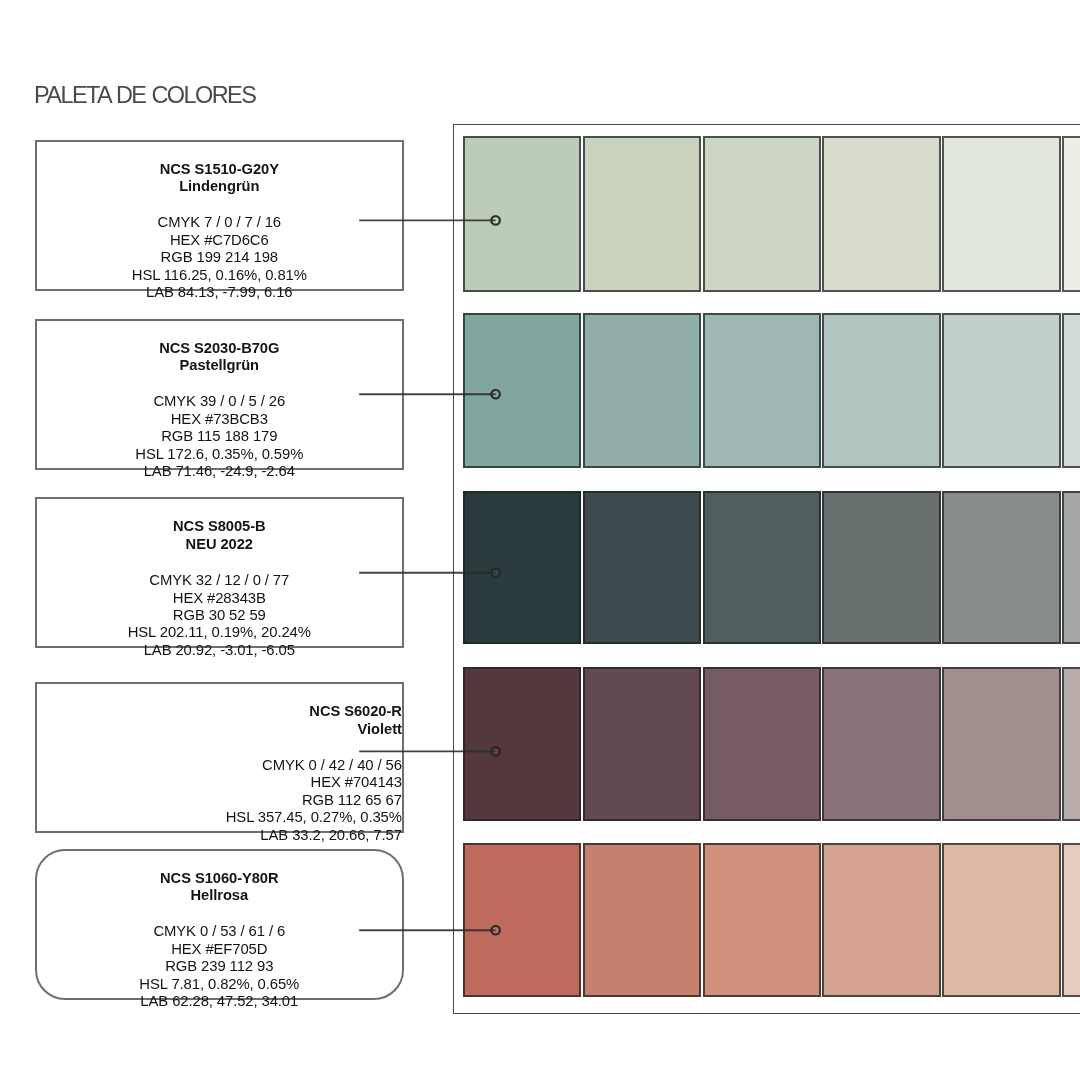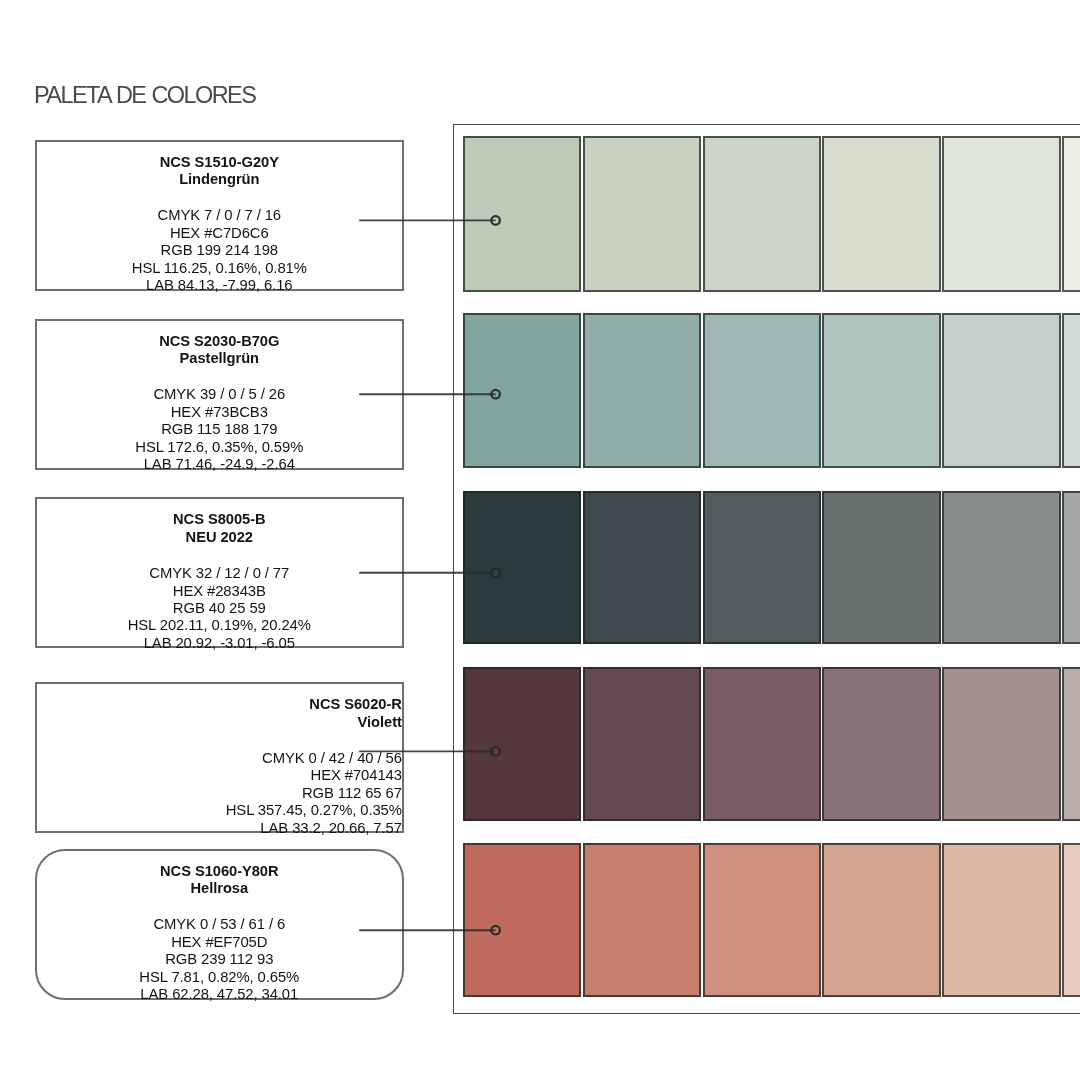--- a/index.html
+++ b/index.html
@@ -32,21 +32,21 @@
     border: 2.55px solid #6f6f6f;
     background: #ffffff;
     box-sizing: border-box;
     text-align: center;
     color: #141414;
   }
   .ib-head {
     font-size: 14.7px;
     font-weight: bold;
     line-height: 17.6px;
-    padding-top: 12px;
+    padding-top: 19px;
     letter-spacing: -0.05px;
   }
   .ib-vals {
     font-size: 14.85px;
     line-height: 17.45px;
     padding-top: 18.6px;
     letter-spacing: -0.1px;
   }
 
   #leaders {
@@ -138,21 +138,21 @@
     </div>
   </div>
       <div class="info-box" style="top: 497.3px;">
     <div class="ib-head">
       <div>NCS S8005-B</div>
       <div>NEU 2022</div>
     </div>
     <div class="ib-vals">
       <div>CMYK 32 / 12 / 0 / 77</div>
       <div>HEX #28343B</div>
-      <div>RGB 40 25 59</div>
+      <div>RGB 30 52 59</div>
       <div>HSL 202.11, 0.19%, 20.24%</div>
       <div>LAB 20.92, -3.01, -6.05</div>
     </div>
   </div>
       <div class="info-box" style="top: 682px; text-align: right;">
     <div class="ib-head">
       <div>NCS S6020-R</div>
       <div>Violett</div>
     </div>
     <div class="ib-vals">

